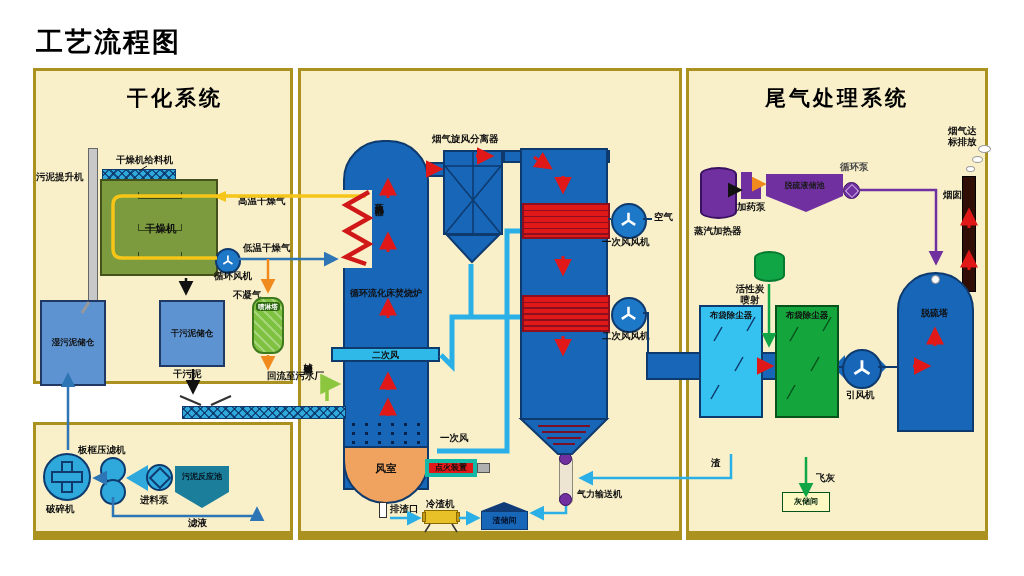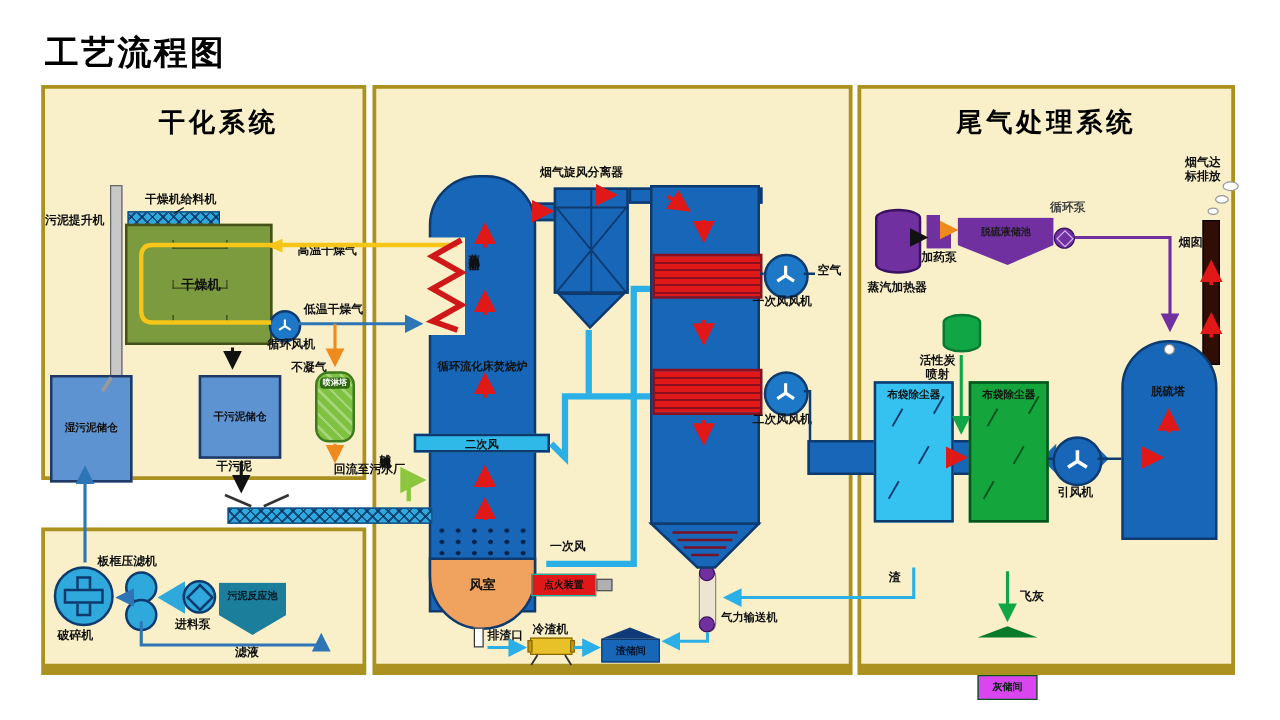--- a/index.html
+++ b/index.html
@@ -125,21 +125,21 @@
   <div class="abs" style="left:341px;top:190px;width:31px;height:78px;background:#F9F0CA;"></div>
   <div class="lbl vlbl" style="left:374px;top:196px;height:66px;font-size:9px;">蒸汽加热器</div>
   <div class="lbl" style="left:344px;top:288px;width:84px;text-align:center;font-size:9px;">循环流化床焚烧炉</div>
 
   <div class="abs" style="left:347px;top:420px;width:78px;height:26px;background-image:radial-gradient(circle,#06224A 1.7px,transparent 2px);background-size:13px 9px;"></div>
 
   <div class="abs" style="left:343px;top:446px;width:86px;height:58px;background:#F0A35E;border:2px solid #0E3A6E;border-radius:0 0 43px 43px;">
     <div class="lbl ctr" style="position:absolute;left:0;right:0;top:14px;font-size:10.5px;">风室</div>
   </div>
 
-  <div class="abs ctr" style="left:425px;top:459px;width:52px;height:18px;background:#E01818;border:1px solid #14b8a6;z-index:5;">
+  <div class="abs ctr" style="left:425px;top:459px;width:52px;height:18px;background:#E01818;border:4px solid #14b8a6;z-index:5;">
     <span class="lbl" style="position:static;font-size:8px;">点火装置</span>
   </div>
   <div class="abs" style="left:477px;top:463px;width:13px;height:10px;background:#B0B0B0;border:1px solid #555;z-index:5;"></div>
 
   <div class="abs" style="left:331px;top:347px;width:109px;height:15px;background:#2FB9E9;border:2px solid #0E3A6E;z-index:4;">
     <div class="lbl ctr" style="position:absolute;left:0;right:0;top:1px;font-size:9px;">二次风</div>
   </div>
 
   <div class="lbl vlbl" style="left:303px;top:356px;height:50px;font-size:9px;">辅助燃料</div>
   <div class="lbl" style="left:440px;top:433px;">一次风</div>
@@ -211,21 +211,21 @@
   <div class="abs" style="left:699px;top:305px;width:64px;height:113px;background:#35C2F0;border:2px solid #0E3A6E;z-index:4;">
     <div class="lbl ctr" style="position:absolute;left:0;right:0;top:4px;font-size:8.5px;">布袋除尘器</div>
   </div>
   <div class="abs" style="left:775px;top:305px;width:64px;height:113px;background:#14A53C;border:2px solid #06541C;z-index:4;">
     <div class="lbl ctr" style="position:absolute;left:0;right:0;top:4px;font-size:8.5px;">布袋除尘器</div>
   </div>
   <div class="lbl" style="left:711px;top:458px;">渣</div>
   <div class="lbl" style="left:816px;top:473px;">飞灰</div>
 
   <div class="abs" style="left:782px;top:501px;width:0;height:0;border-left:24px solid transparent;border-right:24px solid transparent;border-bottom:9px solid #0A7A2A;"></div>
-  <div class="abs ctr" style="left:782px;top:540px;width:48px;height:20px;background:#d946ef;border:1px solid #06541C;">
+  <div class="abs ctr" style="left:782px;top:492px;width:48px;height:20px;background:#fef9c3;border:1px solid #06541C;">
     <span class="lbl" style="position:static;font-size:8px;color:#02230c;">灰储间</span>
   </div>
 
   <div class="abs" style="left:833px;top:355px;width:0;height:0;border-top:12px solid transparent;border-bottom:12px solid transparent;border-right:12px solid #1766B8;"></div>
   <div class="abs" style="left:875px;top:355px;width:0;height:0;border-top:12px solid transparent;border-bottom:12px solid transparent;border-left:12px solid #1766B8;"></div>
   <div class="fanc" style="left:842px;top:349px;width:36px;height:36px;background:#1766B8;">
     <svg viewBox="0 0 20 20">
         <path d="M10 10 L10 3.2 M10 10 L4.2 13.8 M10 10 L15.8 13.8" stroke="#fff" stroke-width="2.2" fill="none"></path>
       </svg>
   </div>

